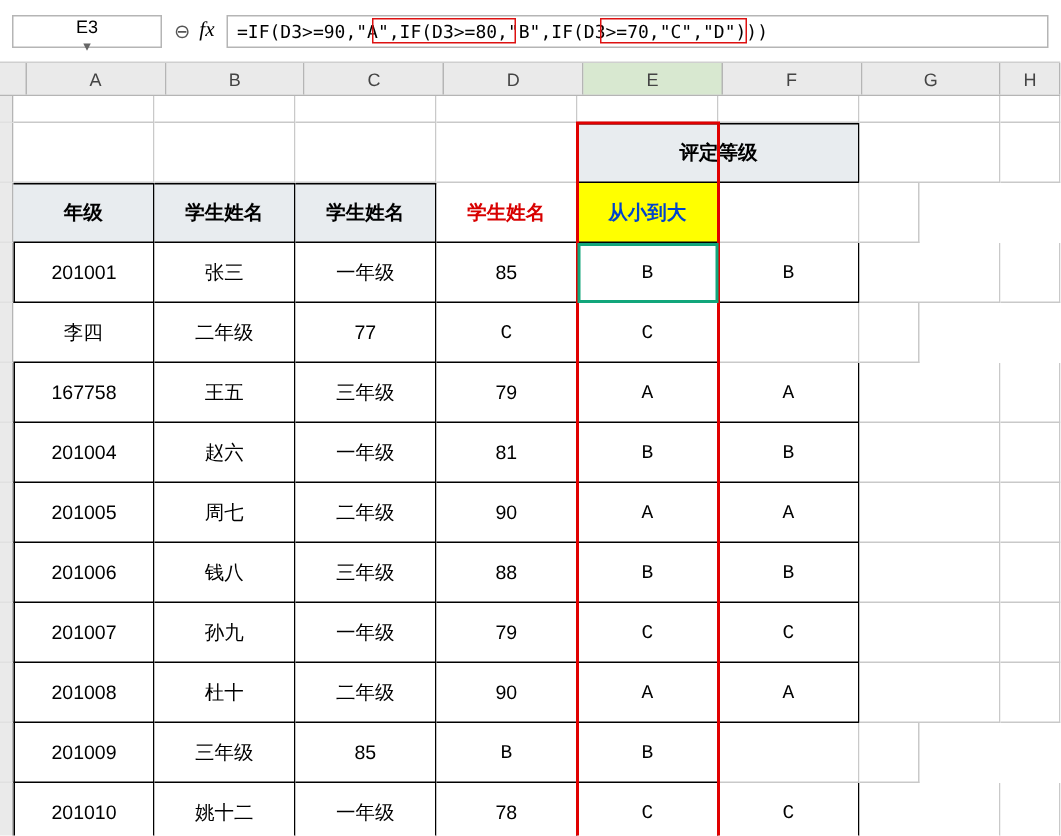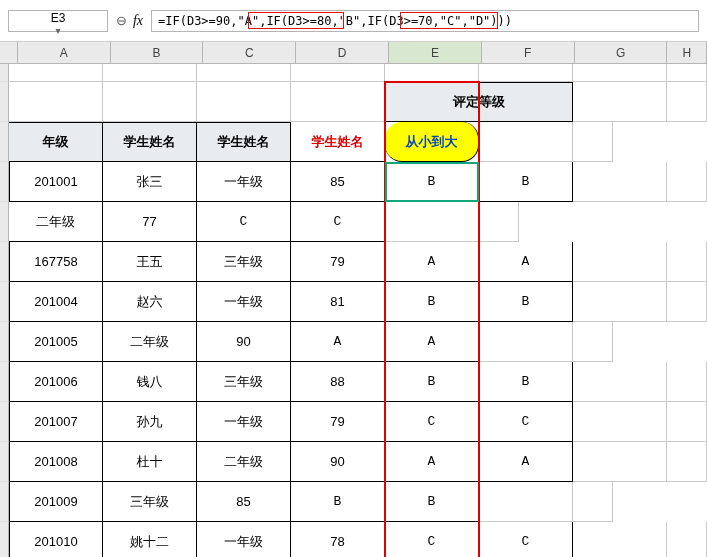--- a/index.html
+++ b/index.html
@@ -147,21 +147,21 @@
   .h40 { height: 40px; }
 
   
   .tb { border-right: 1px solid #000; border-bottom: 1px solid #000; }
   .tb-top { border-top: 1px solid #000; }
   .tb-left { border-left: 1px solid #000; }
 
   
   .hdr-gray { background: #e8ecef; font-weight: 600; }
   .hdr-red { color: #d80000; font-weight: 600; }
-  .hdr-yellow { background: #ffff00; color: #0044cc; font-weight: 600; border-radius: 17px; }
+  .hdr-yellow { background: #ffff00; color: #0044cc; font-weight: 600; }
 
   .val-mono { font-family: "Courier New", monospace; }
 
   
   .overlay {
     position: absolute;
     pointer-events: none;
   }
   .red-col-box {
     border: 2px solid #e00000;
@@ -256,20 +256,21 @@
       <div class="cell h40 tb tb-left">201001</div>
       <div class="cell h40 tb">张三</div>
       <div class="cell h40 tb">一年级</div>
       <div class="cell h40 tb">85</div>
       <div class="cell h40 tb val-mono">B</div>
       <div class="cell h40 tb val-mono">B</div>
       <div class="cell h40"></div>
       <div class="cell h40" style="width:40px;"></div>
     </div>
     <div class="row">
+      <div class="cell h40 tb">李四</div>
       <div class="cell h40 tb">二年级</div>
       <div class="cell h40 tb">77</div>
       <div class="cell h40 tb val-mono">C</div>
       <div class="cell h40 tb val-mono">C</div>
       <div class="cell h40"></div>
       <div class="cell h40" style="width:40px;"></div>
     </div>
     <div class="row">
       <div class="cell h40 tb tb-left">167758</div>
       <div class="cell h40 tb">王五</div>
@@ -285,20 +286,21 @@
       <div class="cell h40 tb">赵六</div>
       <div class="cell h40 tb">一年级</div>
       <div class="cell h40 tb">81</div>
       <div class="cell h40 tb val-mono">B</div>
       <div class="cell h40 tb val-mono">B</div>
       <div class="cell h40"></div>
       <div class="cell h40" style="width:40px;"></div>
     </div>
     <div class="row">
       <div class="cell h40 tb tb-left">201005</div>
+      <div class="cell h40 tb">周七</div>
       <div class="cell h40 tb">二年级</div>
       <div class="cell h40 tb">90</div>
       <div class="cell h40 tb val-mono">A</div>
       <div class="cell h40 tb val-mono">A</div>
       <div class="cell h40"></div>
       <div class="cell h40" style="width:40px;"></div>
     </div>
     <div class="row">
       <div class="cell h40 tb tb-left">201006</div>
       <div class="cell h40 tb">钱八</div>

